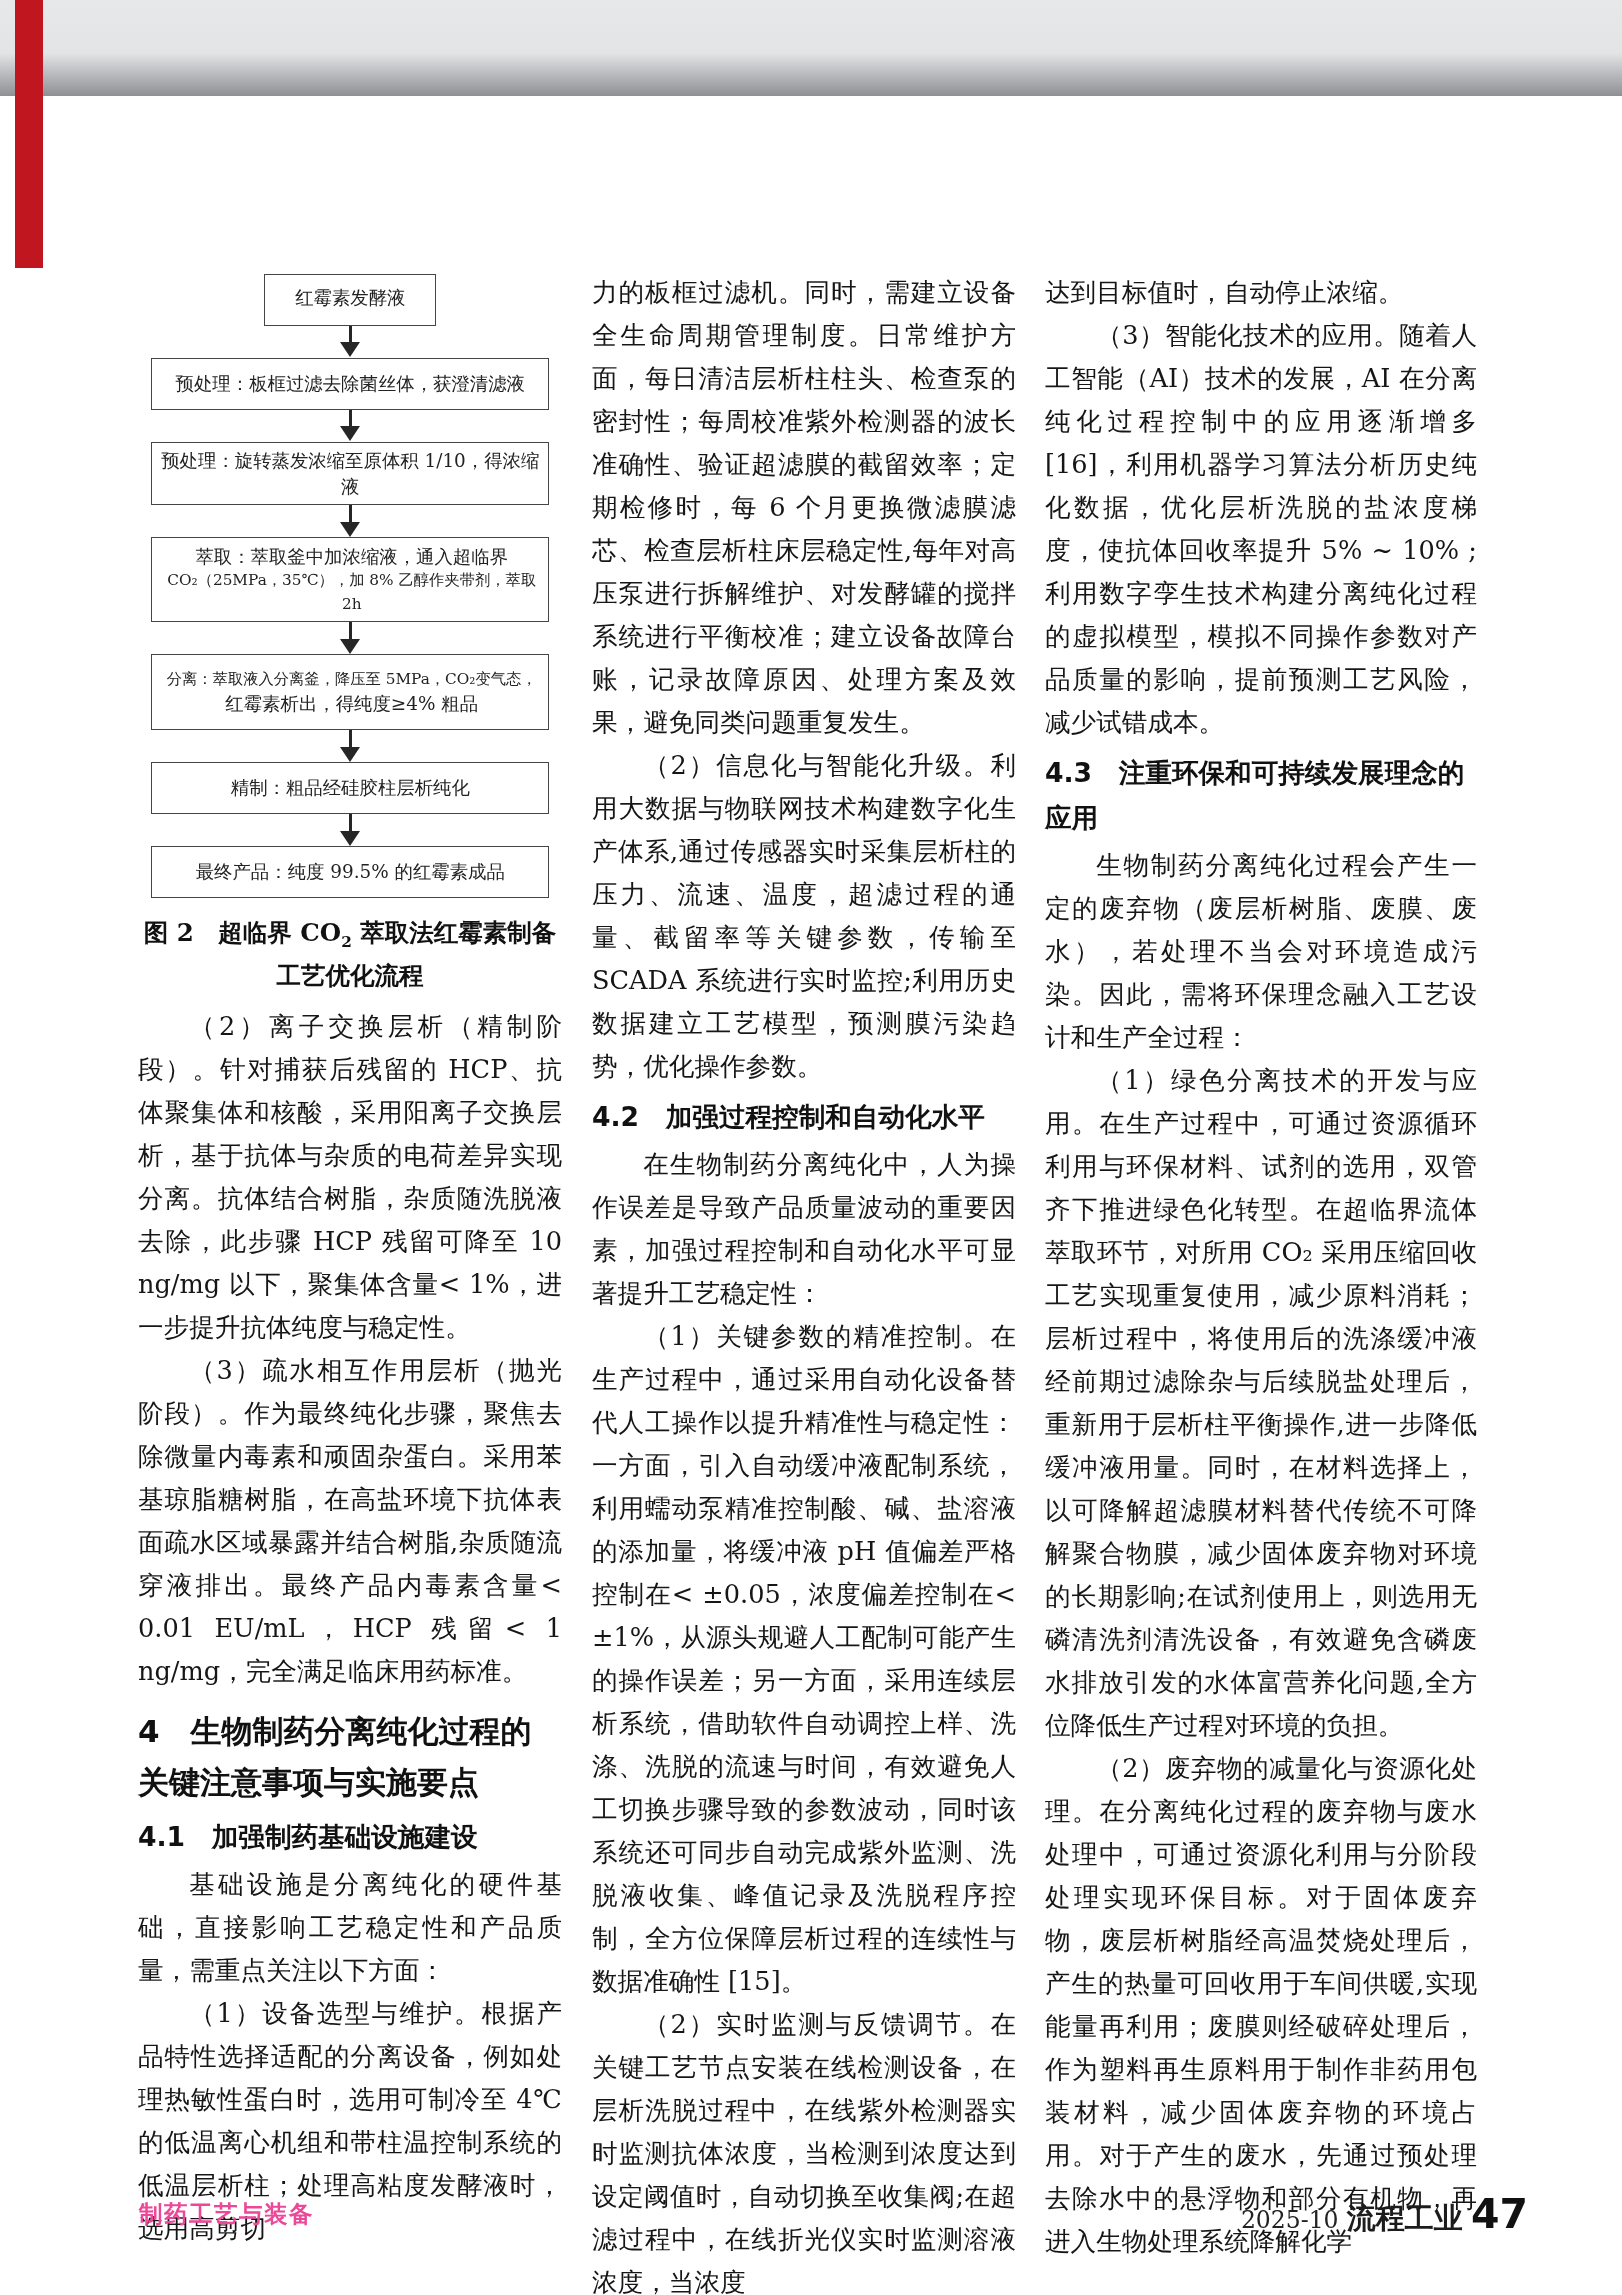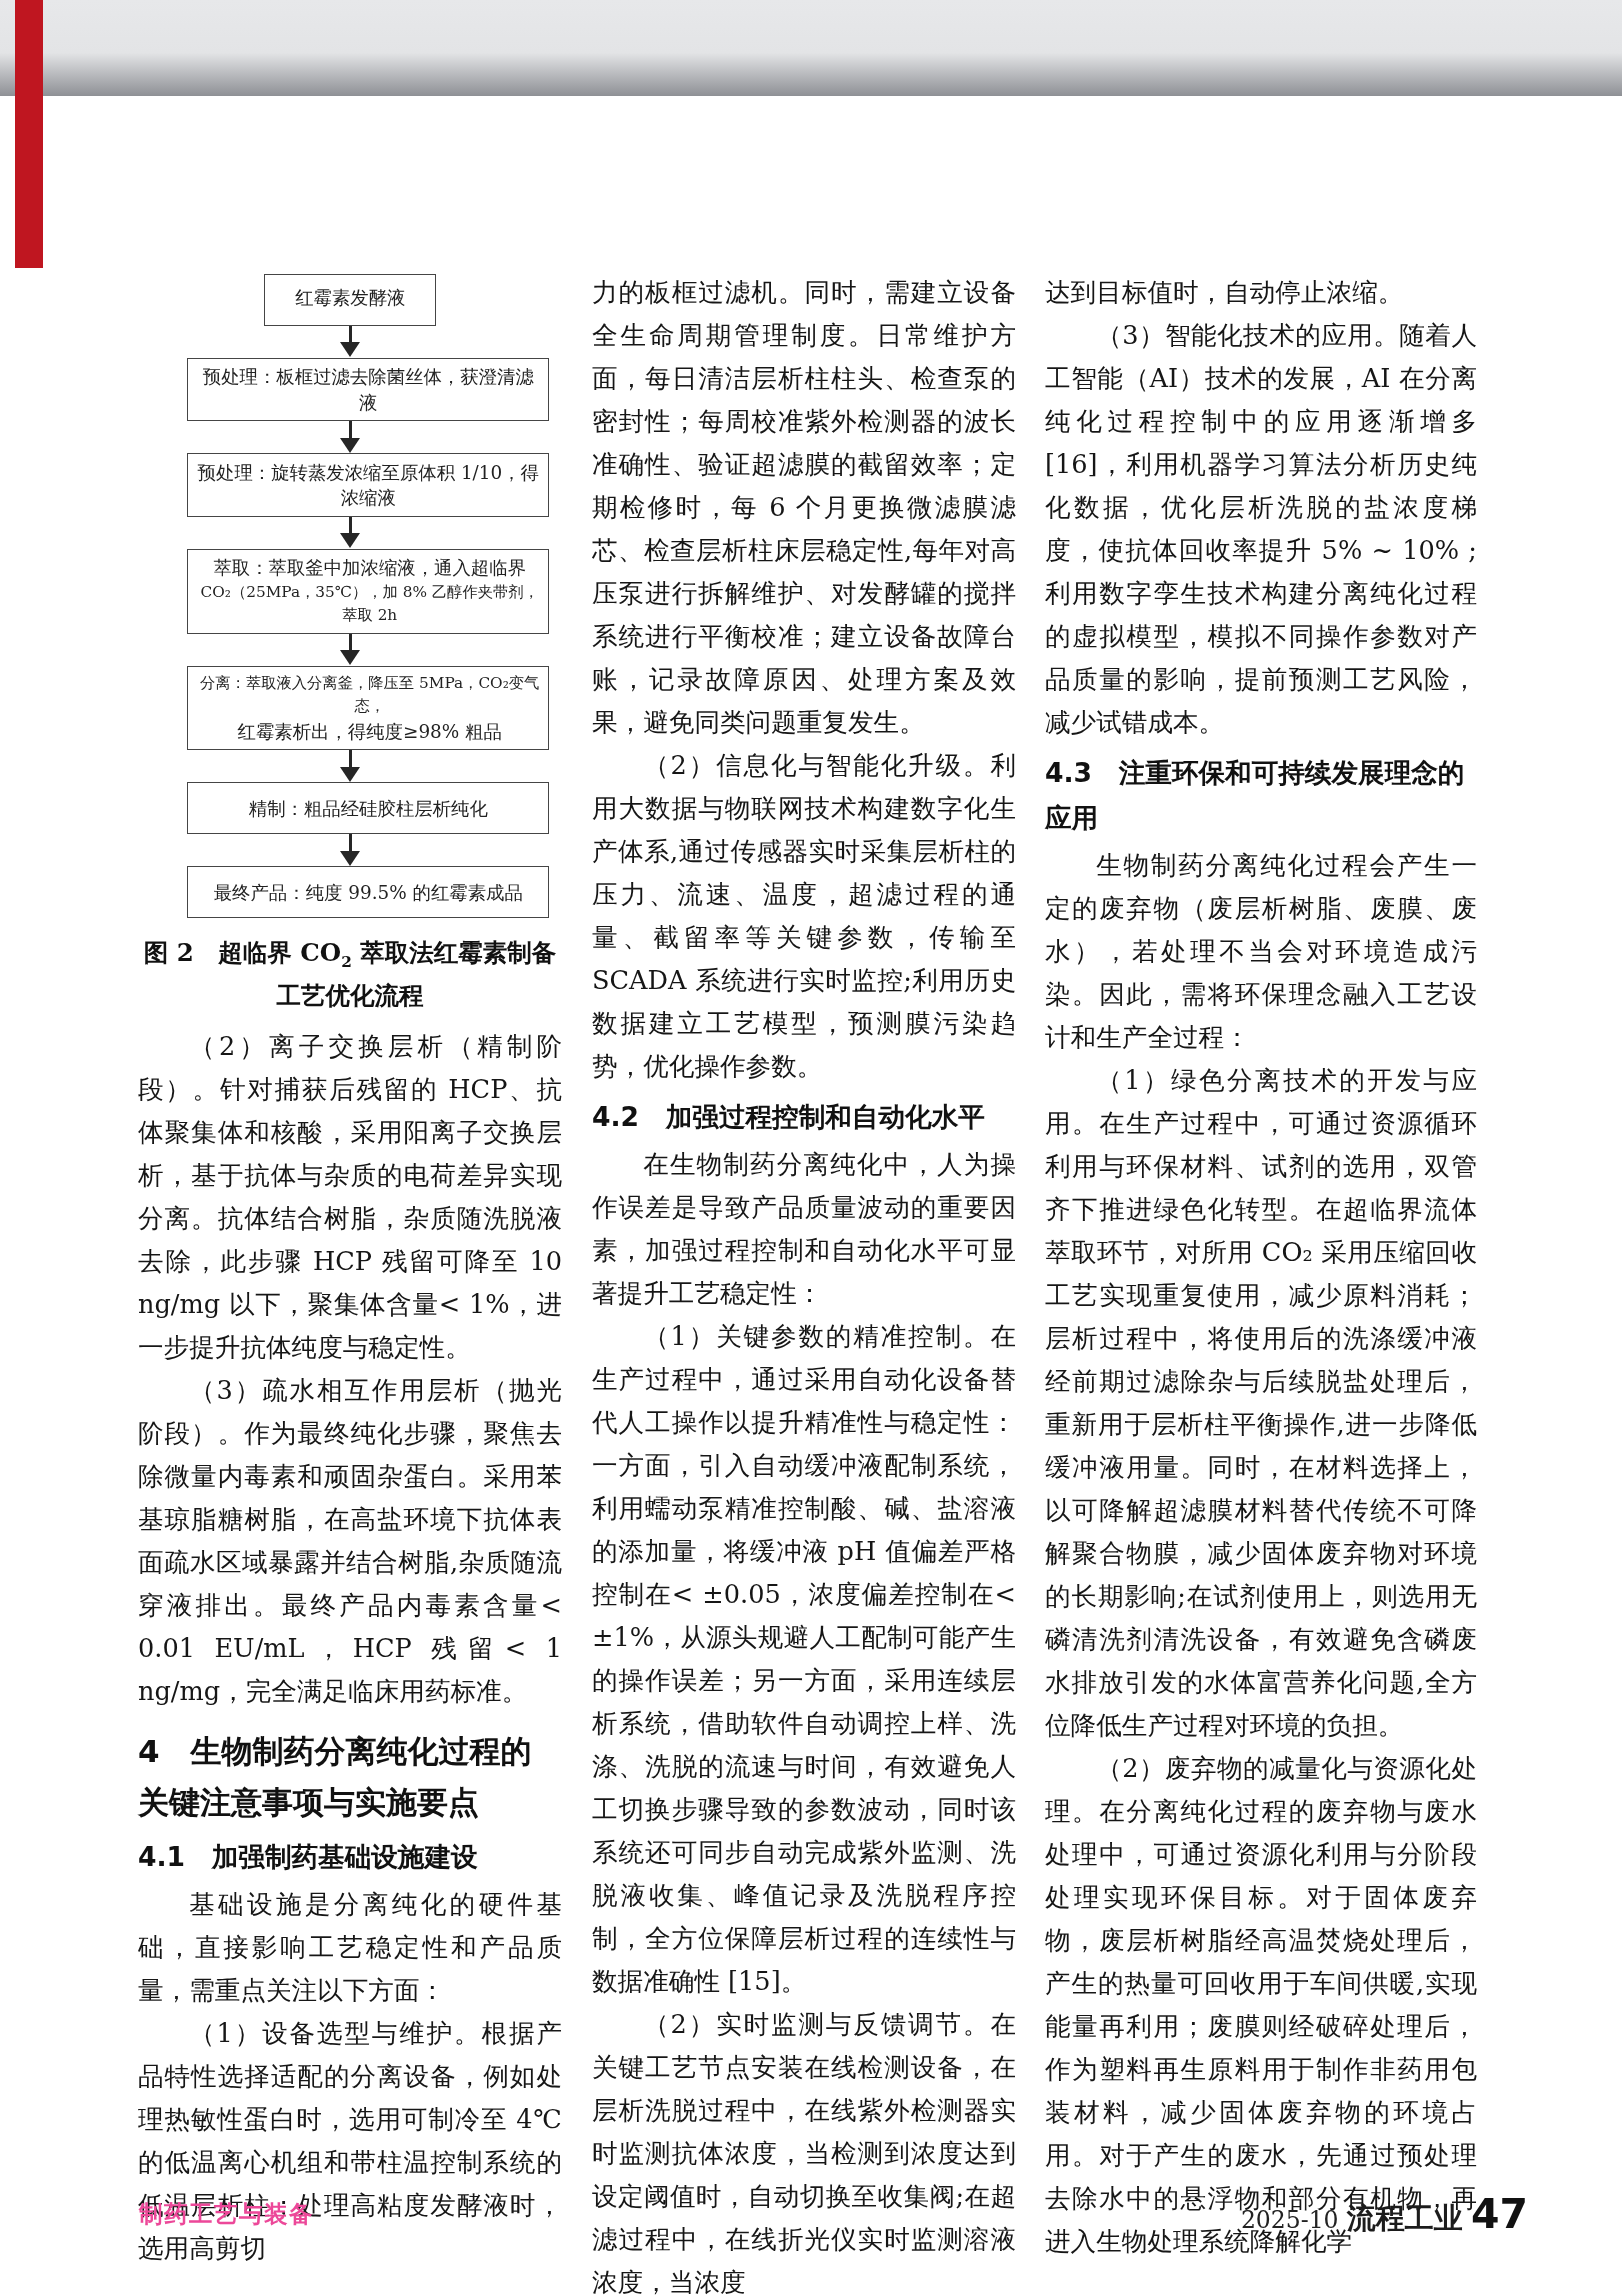--- a/index.html
+++ b/index.html
@@ -24,21 +24,21 @@
 
   h1.sec{font-family:"DejaVu Sans","Liberation Sans",sans-serif;font-weight:700;
     font-size:31px;line-height:51px;margin:13.3px 0 6.1px 0;color:#111;}
   h2.sec{font-family:"DejaVu Sans","Liberation Sans",sans-serif;font-weight:700;
     font-size:26.6px;line-height:45px;margin:6.1px 0 4.1px 0;color:#111;}
 
   
   figure.flowchart{margin:3.1px 0 0 13.3px;width:398px;display:flex;flex-direction:column;}
   .fc-box{box-sizing:border-box;border:1.5px solid #454545;background:#fff;
     min-height:52px;display:flex;flex-direction:column;justify-content:center;align-items:center;
-    padding:5.1px 7.2px;text-align:center;margin-left:36px;}
+    padding:5.1px 7.2px;text-align:center;}
   .fc-box span{display:block;font-size:18.4px;line-height:25.6px;color:#222;}
   .fc-box span.small{font-size:15.3px;line-height:23.5px;}
   .fc-narrow{width:172px;margin:0 auto;font-family:Liberation Mono, monospace;}
   .fc-tall{min-height:76px;padding-left:10px;}
   .fc-arrow{position:relative;width:0;height:32px;margin:0 auto;}
   .fc-arrow::before{content:"";position:absolute;left:-1.5px;top:0;width:3.1px;height:18.4px;background:#262626;}
   .fc-arrow::after{content:"";position:absolute;left:-10.2px;top:16.4px;width:0;height:0;
     border:10.2px solid transparent;border-bottom:0;border-top:15.3px solid #262626;}
 
   figcaption.fig-caption{margin:17.4px 0 13.3px 0;text-align:center;font-weight:700;
@@ -77,21 +77,21 @@
         <span>预处理：旋转蒸发浓缩至原体积 1/10，得浓缩液</span>
       </div>
       <div class="fc-arrow"></div>
       <div class="fc-box fc-tall">
         <span>萃取：萃取釜中加浓缩液，通入超临界</span>
         <span class="small">CO₂（25MPa，35℃），加 8% 乙醇作夹带剂，萃取 2h</span>
       </div>
       <div class="fc-arrow"></div>
       <div class="fc-box fc-tall">
         <span class="small">分离：萃取液入分离釜，降压至 5MPa，CO₂变气态，</span>
-        <span>红霉素析出，得纯度≥98% 粗品</span>
+        <span>红霉素析出，得纯度≥4% 粗品</span>
       </div>
       <div class="fc-arrow"></div>
       <div class="fc-box">
         <span>精制：粗品经硅胶柱层析纯化</span>
       </div>
       <div class="fc-arrow"></div>
       <div class="fc-box">
         <span>最终产品：纯度 99.5% 的红霉素成品</span>
       </div>
     </figure>

